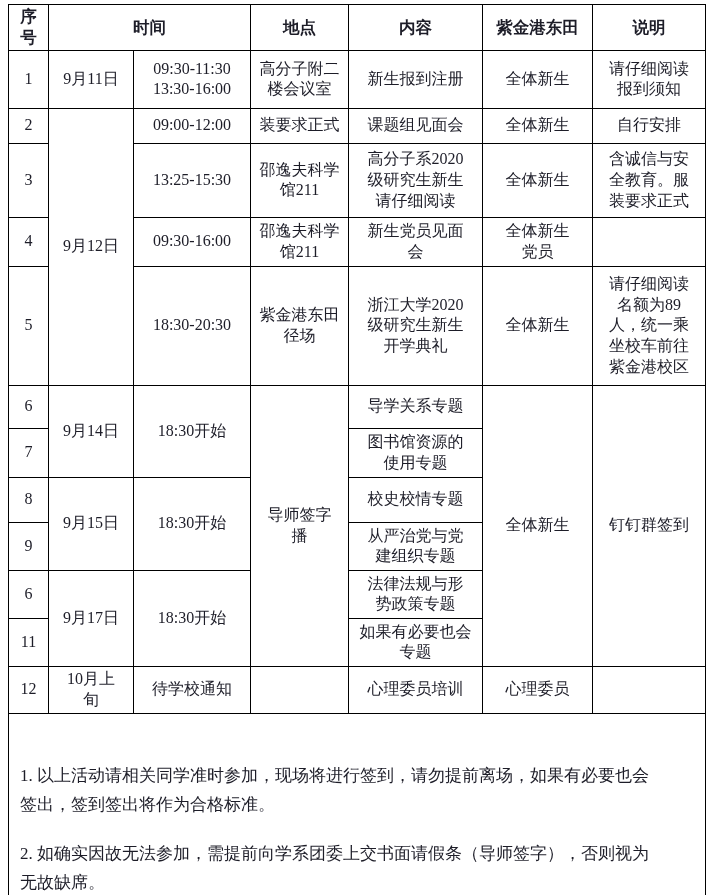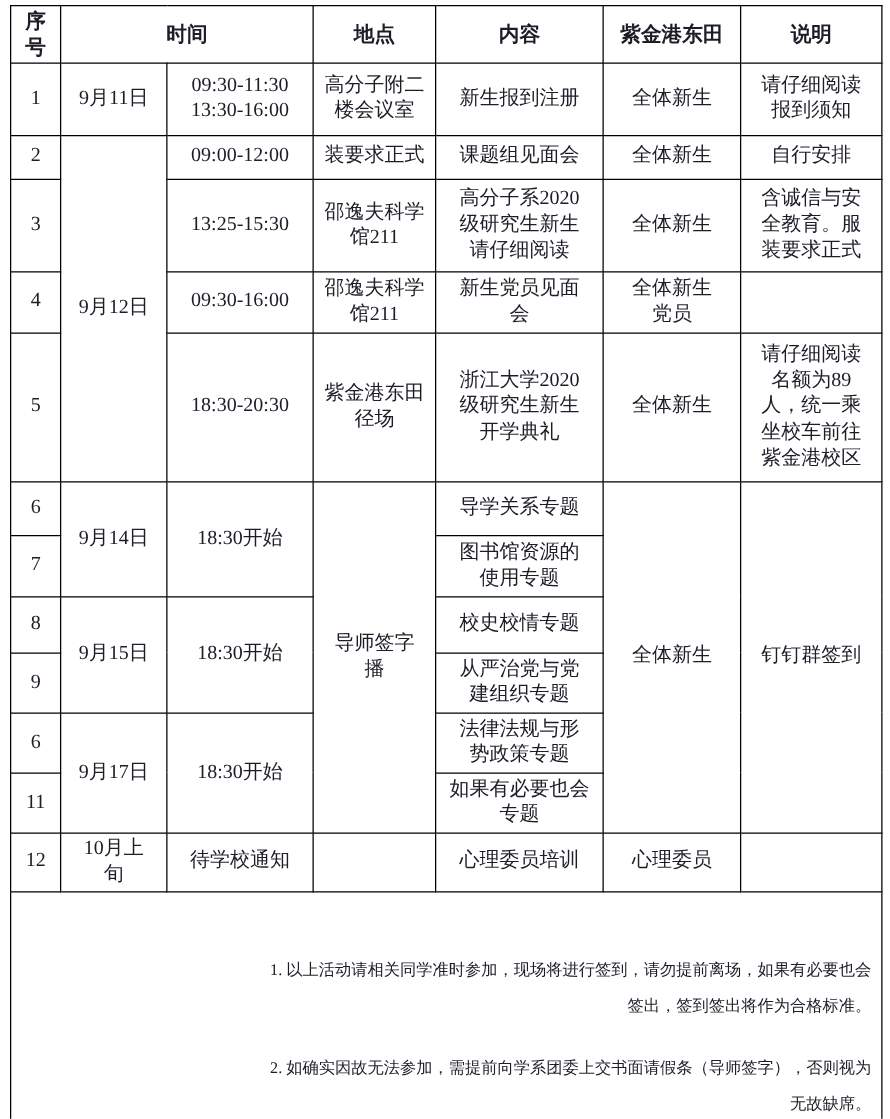--- a/index.html
+++ b/index.html
@@ -36,23 +36,22 @@
     font-weight:bold;
     font-size:16.5px;
   }
   .notes-cell{
     text-align:left !important;
     vertical-align:top !important;
     padding:26px 8px 6px 11px !important;
   }
   .note-line{
     white-space:pre-line;
-    font-size:13px;
+    font-size:17px;
     line-height:29px;
-    text-align:right;
   }
 </style>
 </head>
 <body>
 
 <div class="page">
   <table class="schedule">
     <colgroup>
       <col style="width:40px">
         <col style="width:85px">

